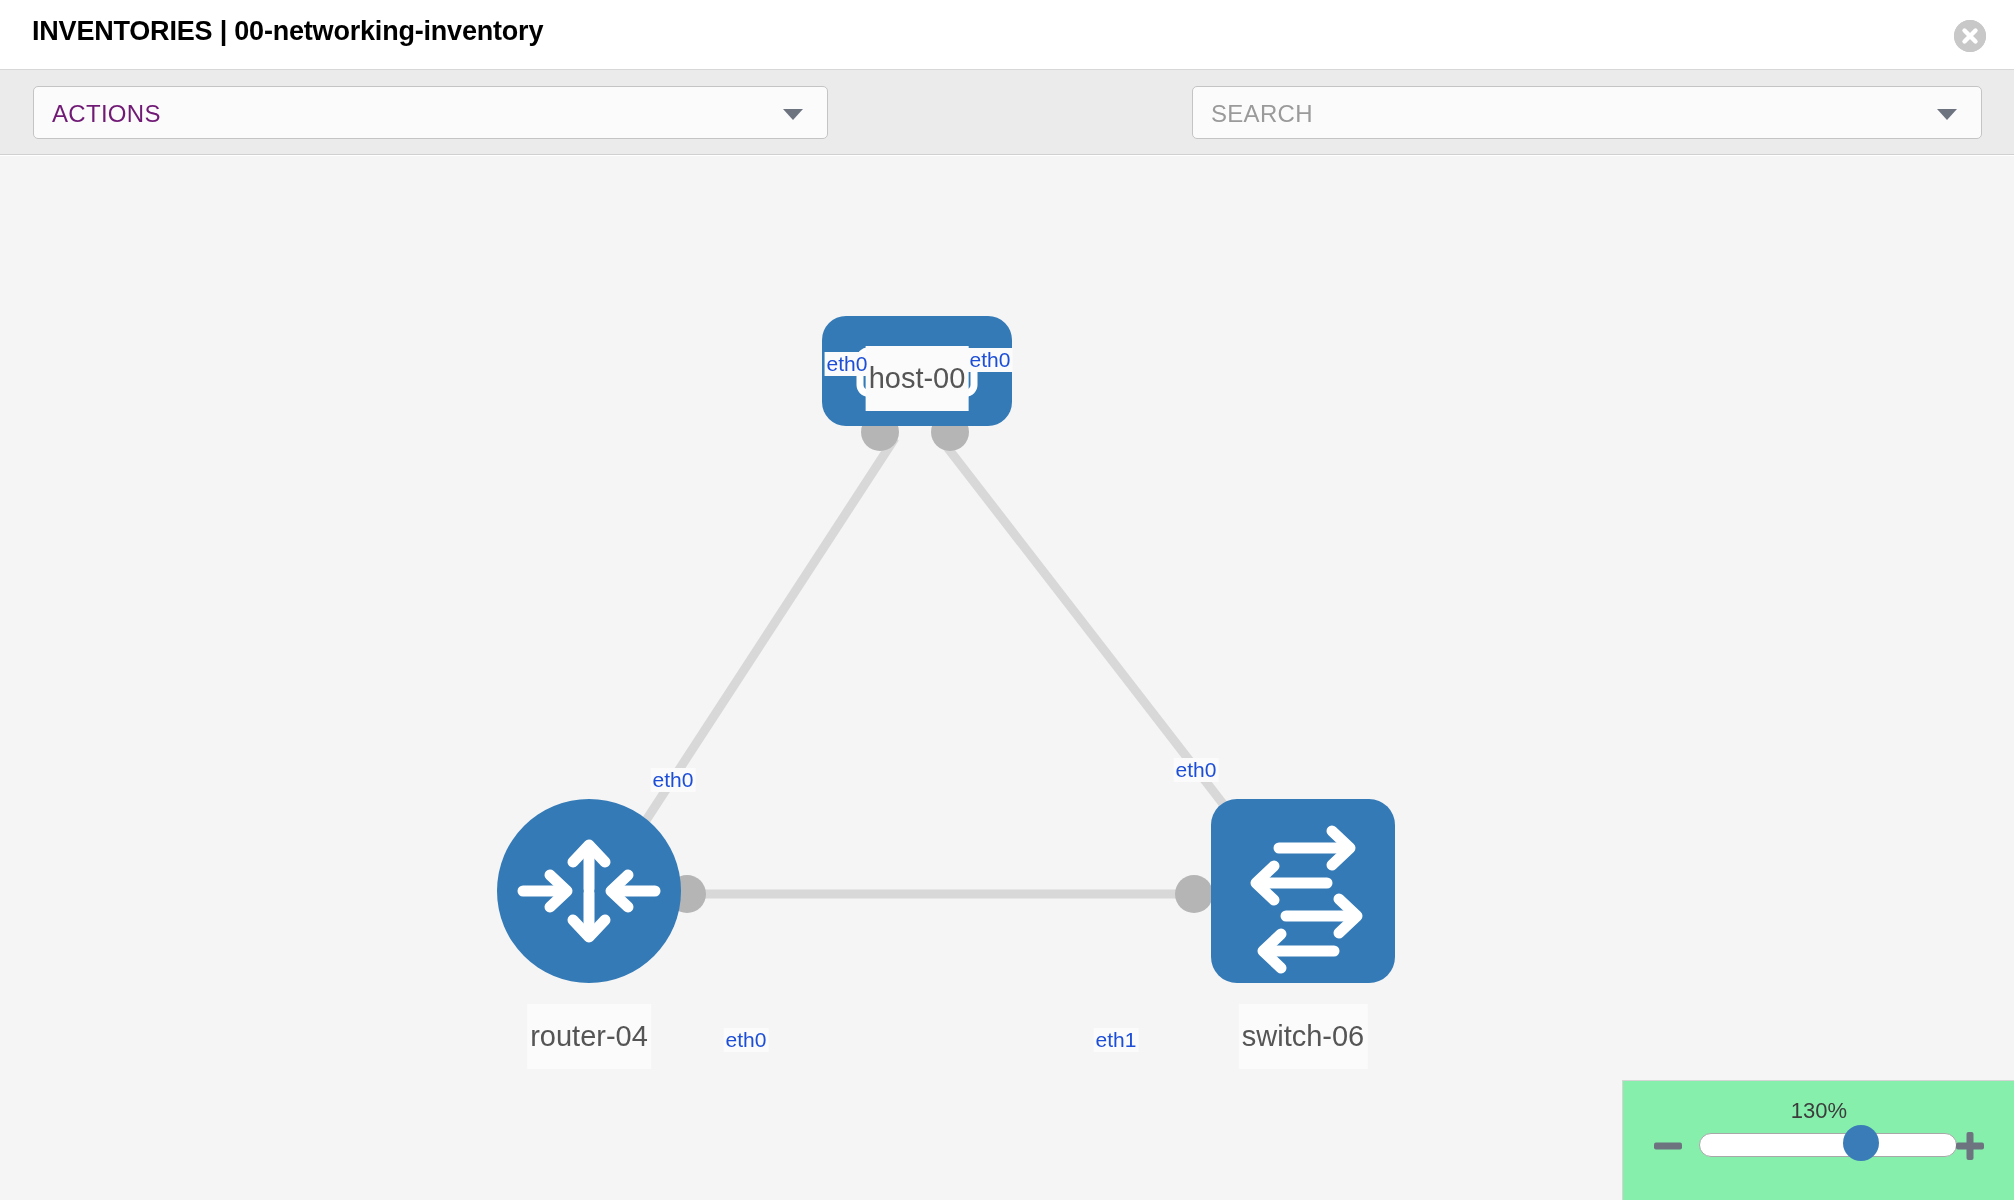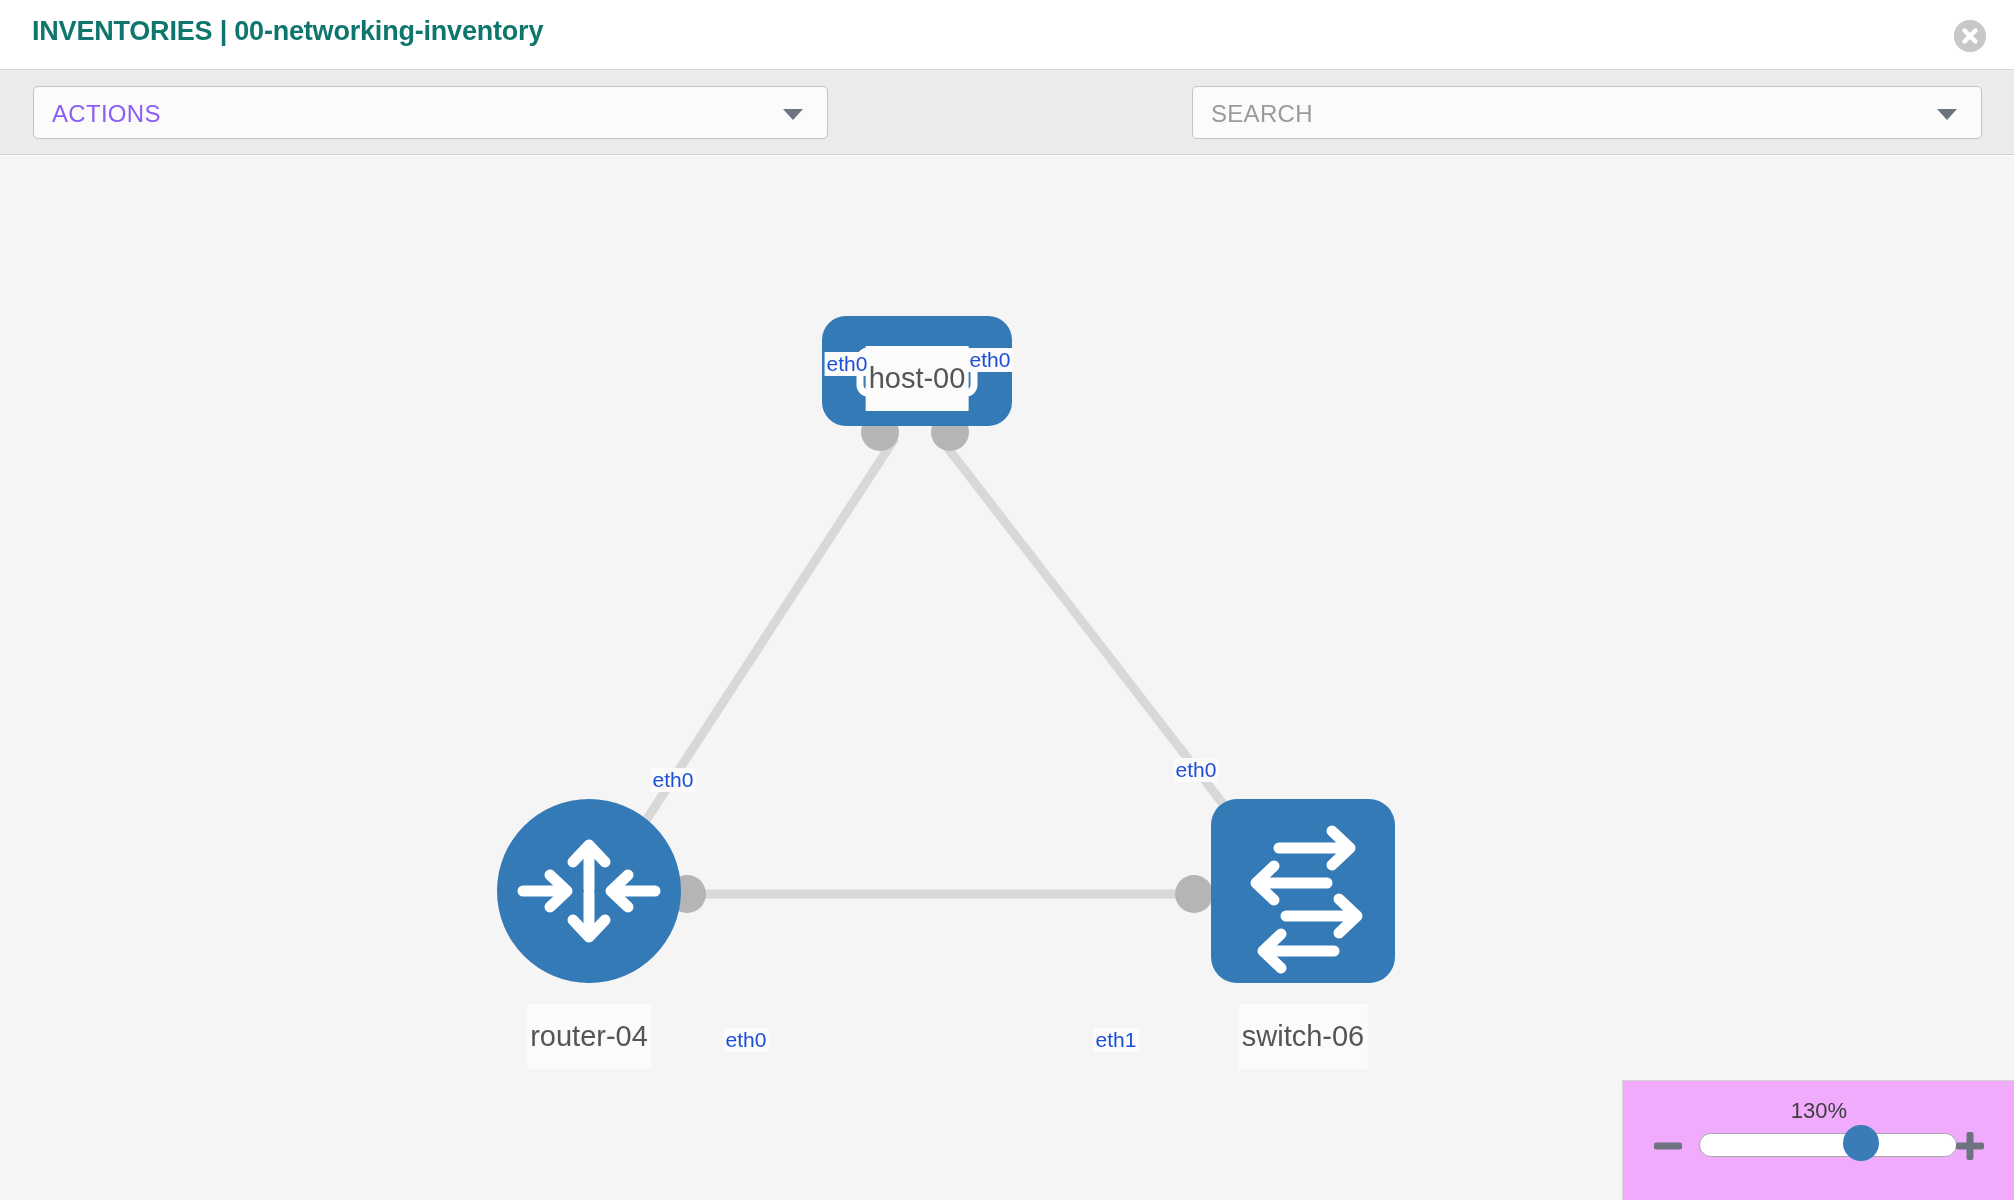--- a/index.html
+++ b/index.html
@@ -28,21 +28,21 @@
     background: #ffffff;
     border-bottom: 1px solid #d7d7d7;
     box-sizing: border-box;
   }
   .header-title {
     position: absolute;
     left: 32px;
     top: 16px;
     font-size: 27px;
     font-weight: bold;
-    color: #0f766e;
+    color: #000000;
     letter-spacing: -0.2px;
     white-space: nowrap;
   }
   .close-btn {
     position: absolute;
     right: 28px;
     top: 20px;
     width: 32px;
     height: 32px;
     border-radius: 50%;
@@ -72,21 +72,21 @@
     border: 1px solid #c4c4c4;
     border-radius: 5px;
     box-sizing: border-box;
     cursor: pointer;
   }
   .actions-select .label {
     position: absolute;
     left: 18px;
     top: 13px;
     font-size: 24px;
-    color: #8b5cf6;
+    color: #701a75;
     letter-spacing: 0.3px;
   }
   .caret {
     position: absolute;
     right: 24px;
     top: 22px;
     width: 0; height: 0;
     border-left: 10px solid transparent;
     border-right: 10px solid transparent;
     border-top: 11px solid #6d7480;
@@ -155,21 +155,21 @@
     transform: translateX(-50%);
   }
 
   
   .zoom-panel {
     position: absolute;
     left: 1622px;
     top: 1080px;
     width: 392px;
     height: 120px;
-    background: #f0abfc;
+    background: #86efac;
     border: 1px solid #d5d5d5;
     border-right: none;
     border-bottom: none;
     box-sizing: border-box;
   }
   .zoom-pct {
     position: absolute;
     top: 17px;
     left: 0;
     width: 392px;

